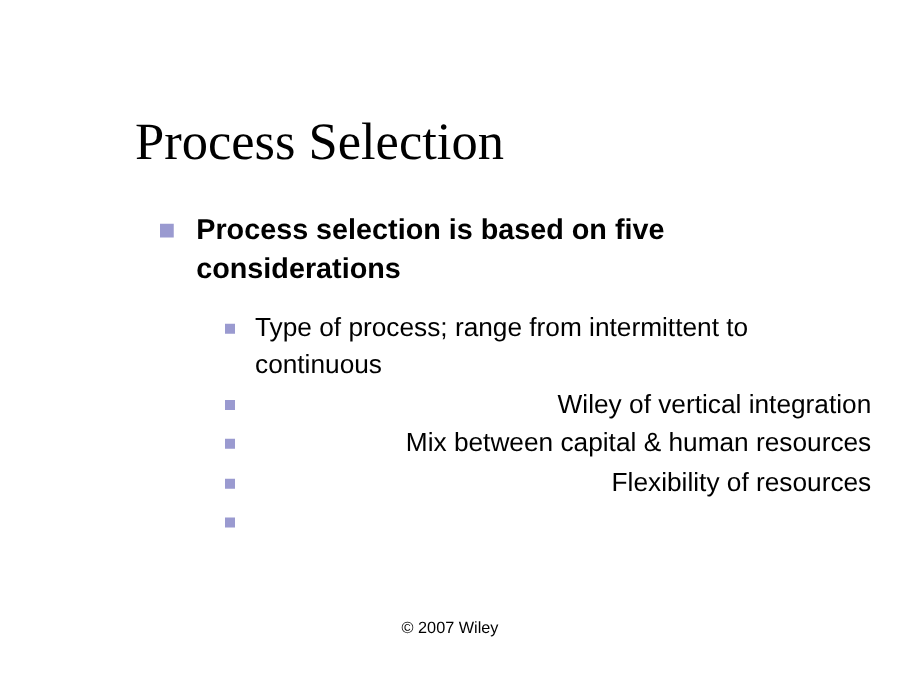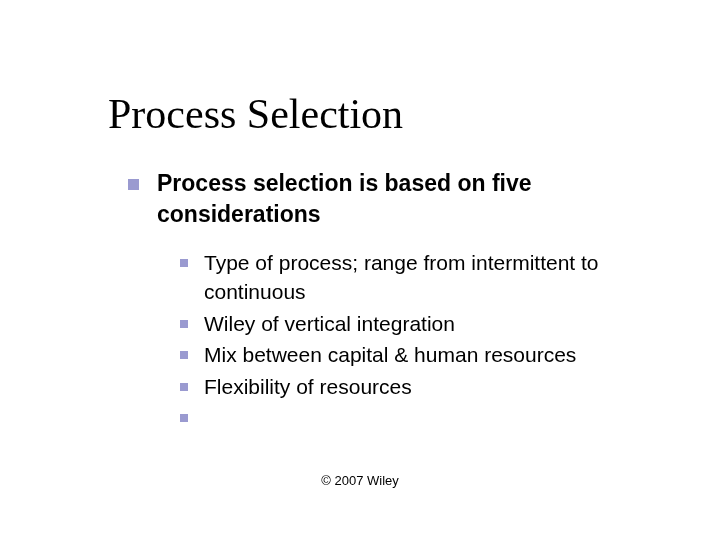--- a/index.html
+++ b/index.html
@@ -42,37 +42,38 @@
     line-height: 1.35;
   }
   .sublist {
     margin-left: 80px;
     margin-top: 6px;
   }
   .level2 {
     display: flex;
     align-items: flex-start;
     margin-bottom: 2px;
+    justify-content: space-between;
   }
   .level2 .bullet {
     width: 8px;
     height: 8px;
     background: #9a9ad0;
     flex-shrink: 0;
     margin-top: 11px;
     margin-right: 16px;
   }
   .level2 .text {
     font-size: 21px;
     font-weight: 400;
     line-height: 1.4;
   }
   .footer {
     position: absolute;
-    bottom: 52px;
+    bottom: 31px;
     width: 100%;
     text-align: center;
     font-size: 13px;
     font-family: Verdana, Geneva, sans-serif;
   }
 </style>
 </head>
 <body>
 
 <div class="slide">

